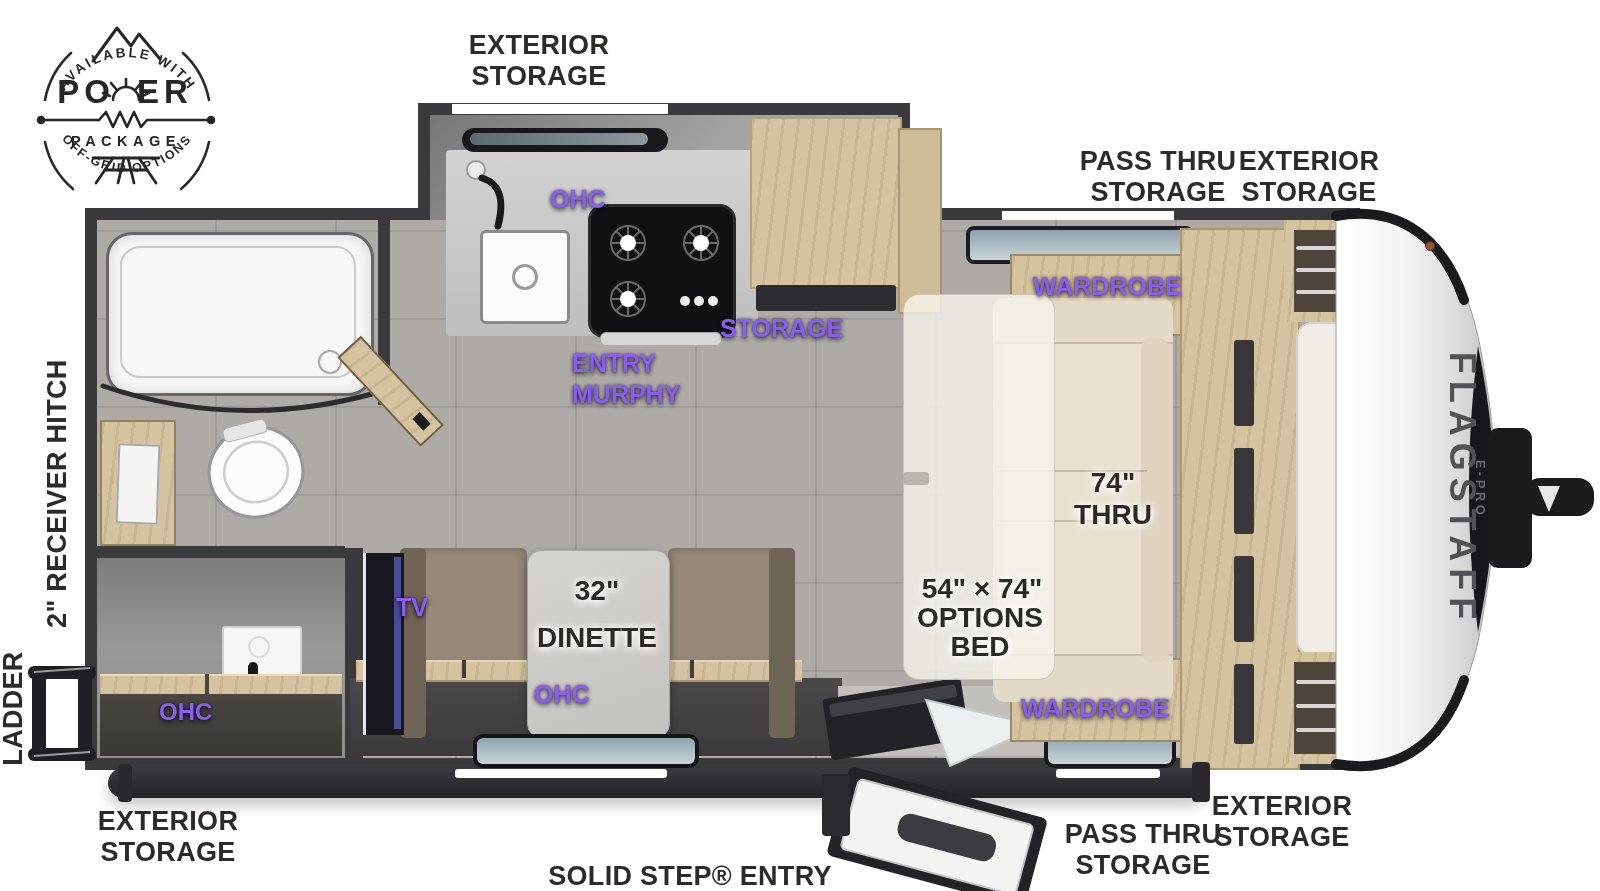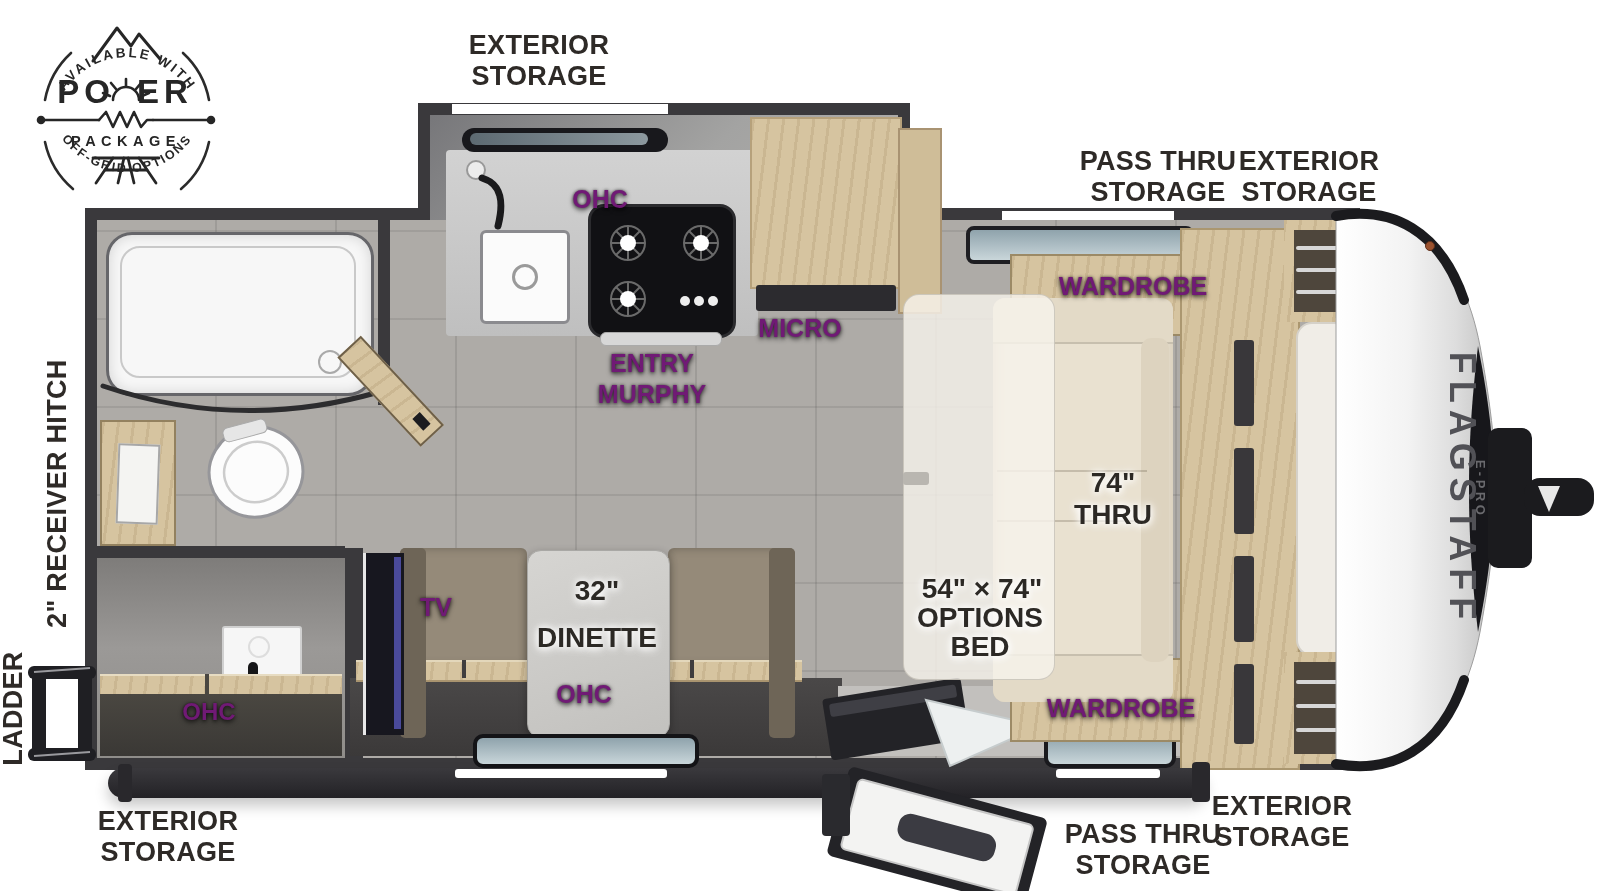--- a/index.html
+++ b/index.html
@@ -3,21 +3,21 @@
 <meta charset="utf-8">
 <style>
   html,body{margin:0;padding:0;background:#fff;}
   #stage{position:relative;width:1600px;height:891px;overflow:hidden;
          font-family:"Liberation Sans",sans-serif;background:#fff;}
   .abs{position:absolute;}
   .wall{position:absolute;background:#3a393c;}
   .wood{background:#d6c4a0;background-image:repeating-linear-gradient(97deg,rgba(140,112,70,.16) 0 3px,transparent 3px 15px);}
   .lbl-ext{position:absolute;font-weight:bold;font-size:27px;line-height:1.16;color:#2e2a27;
            text-align:center;letter-spacing:.3px;}
-  .lbl-int{position:absolute;font-weight:bold;font-size:25px;line-height:1.1;color:#701a75;text-align:center;
+  .lbl-int{position:absolute;font-weight:bold;font-size:25px;line-height:1.1;color:#8b5cf6;
            text-shadow:0 2px 5px rgba(0,0,0,.75),0 0 3px rgba(0,0,0,.5);}
   .lbl-dark{position:absolute;font-weight:bold;font-size:28px;line-height:1.1;color:#2c2925;text-align:center;
            text-shadow:0 0 6px rgba(255,255,255,.95),0 0 12px rgba(255,255,255,.9),0 2px 8px rgba(255,255,255,.85);}
   .vrot{transform:rotate(-90deg);transform-origin:center;white-space:nowrap;}
   .glass{background:linear-gradient(180deg,#8fa3ac,#c9d6da);}
 </style>
 </head>
 <body>
 
 <div id="stage">
@@ -65,20 +65,21 @@
       <path d="M99,158 L93,183"></path>
         <path d="M103,158 L109,183"></path>
       <path d="M80,170 H122"></path>
     </g>
   </svg>
 
   <div class="lbl-ext" style="left:429px;top:30px;width:220px;">EXTERIOR STORAGE</div>
   <div class="lbl-ext" style="left:1048px;top:146px;width:220px;">PASS THRU STORAGE</div>
   <div class="lbl-ext" style="left:1199px;top:146px;width:220px;">EXTERIOR STORAGE</div>
   <div class="lbl-ext" style="left:58px;top:806px;width:220px;">EXTERIOR STORAGE</div>
+  <div class="lbl-ext" style="left:540px;top:861px;width:300px;white-space:nowrap;">SOLID STEP® ENTRY</div>
   <div class="lbl-ext" style="left:1033px;top:819px;width:220px;">PASS THRU STORAGE</div>
   <div class="lbl-ext" style="left:1172px;top:791px;width:220px;">EXTERIOR STORAGE</div>
   <div class="lbl-ext vrot" style="left:-92px;top:478px;width:300px;">2" RECEIVER HITCH</div>
   <div class="lbl-ext vrot" style="left:-36px;top:700px;width:100px;">LADDER</div>
 
   <div class="wall" style="left:418px;top:103px;width:492px;height:12px;"></div>
   <div class="wall" style="left:418px;top:103px;width:12px;height:117px;"></div>
   <div class="wall" style="left:898px;top:103px;width:12px;height:117px;"></div>
   <div class="abs" style="left:430px;top:115px;width:468px;height:107px;
        background:linear-gradient(135deg,#77777a,#a3a3a2 55%,#b2b0ad);"></div>
@@ -277,21 +278,21 @@
 
   <svg class="abs" style="left:24px;top:658px;" width="80" height="115">
     <rect x="4" y="8" width="68" height="13" rx="6" fill="#1f1f23"></rect>
     <rect x="4" y="90" width="68" height="13" rx="6" fill="#1f1f23"></rect>
     <rect x="8" y="8" width="14" height="95" rx="5" fill="#1f1f23"></rect>
     <rect x="54" y="8" width="14" height="95" rx="5" fill="#1f1f23"></rect>
     <path d="M10,14 L66,10 M10,98 L66,94" stroke="#9a9a9e" stroke-width="2" fill="none"></path>
   </svg>
 
   <div class="lbl-int" style="left:550px;top:186px;width:100px;">OHC</div>
-  <div class="lbl-int" style="left:720px;top:315px;width:160px;">MICRO</div>
+  <div class="lbl-int" style="left:720px;top:315px;width:160px;">STORAGE</div>
   <div class="lbl-int" style="left:572px;top:350px;width:160px;">ENTRY</div>
   <div class="lbl-int" style="left:572px;top:381px;width:160px;">MURPHY</div>
   <div class="lbl-int" style="left:1033px;top:273px;width:200px;">WARDROBE</div>
   <div class="lbl-int" style="left:1021px;top:695px;width:200px;">WARDROBE</div>
   <div class="lbl-int" style="left:396px;top:594px;width:80px;">TV</div>
   <div class="lbl-int" style="left:534px;top:681px;width:100px;">OHC</div>
   <div class="lbl-int" style="left:159px;top:699px;width:100px;font-size:24px;">OHC</div>
 
   <div class="lbl-dark" style="left:517px;top:576px;width:160px;">32"</div>
   <div class="lbl-dark" style="left:517px;top:623px;width:160px;">DINETTE</div>

